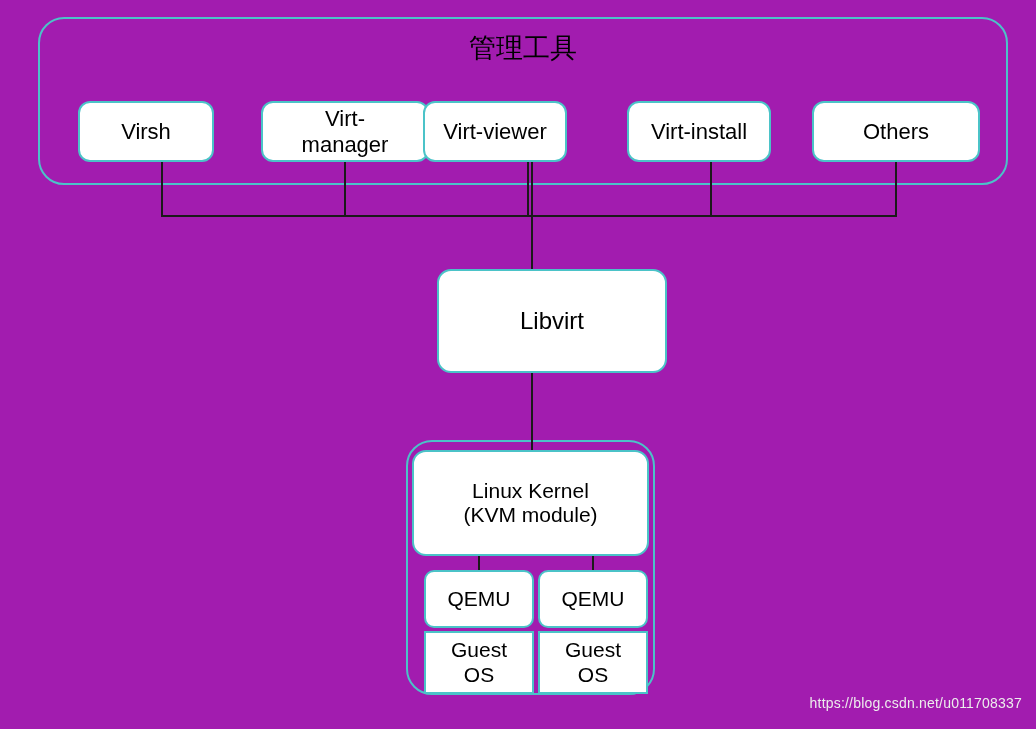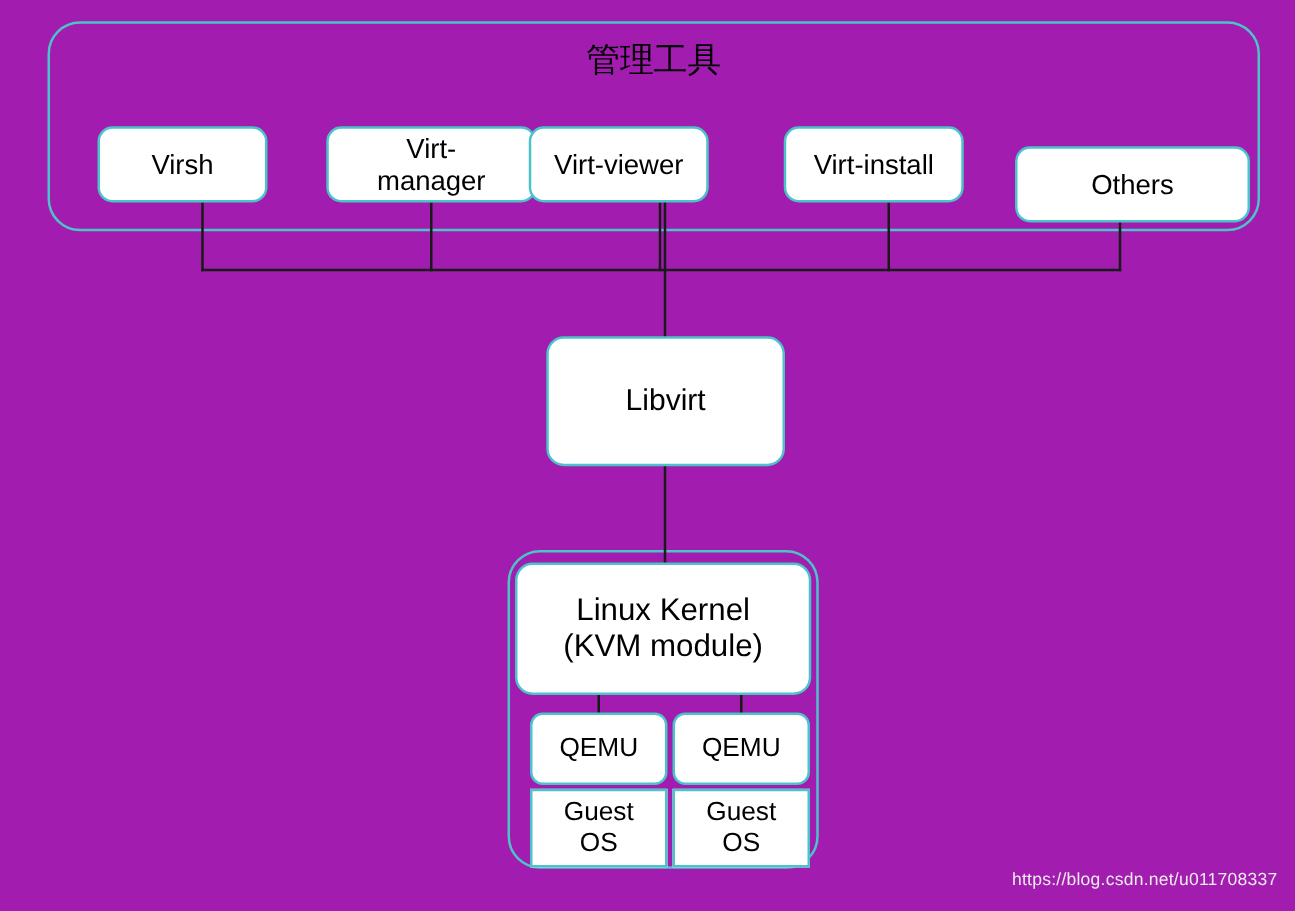--- a/index.html
+++ b/index.html
@@ -67,26 +67,26 @@
   }
 
   
   #title-mgmt       { left: 38px;  top: 30px;  width: 970px; font-size: 27px; }
 
   .tool-box  { height: 61px; top: 101px; font-size: 22px; }
   #box-virsh        { left: 78px;  width: 136px; }
   #box-virt-manager { left: 261px; width: 168px; }
   #box-virt-viewer  { left: 423px; width: 144px; }
   #box-virt-install { left: 627px; width: 144px; }
-  #box-others       { left: 812px; width: 188px; margin-top: 16px; }
+  #box-others       { left: 812px; width: 168px; }
 
-  #box-libvirt { left: 437px; top: 269px; width: 191px; height: 104px; font-size: 24px; border-radius: 14px; }
+  #box-libvirt { left: 437px; top: 269px; width: 230px; height: 104px; font-size: 24px; border-radius: 14px; }
 
   #group-kvm   { left: 406px; top: 440px; width: 249px; height: 255px; }
-  #box-kernel  { left: 412px; top: 450px; width: 237px; height: 106px; font-size: 25px; border-radius: 14px; }
+  #box-kernel  { left: 412px; top: 450px; width: 237px; height: 106px; font-size: 21px; border-radius: 14px; }
 
   .qemu-box  { top: 570px; height: 58px; font-size: 21px; border-radius: 10px; }
   #box-qemu-1  { left: 424px; width: 110px; }
   #box-qemu-2  { left: 538px; width: 110px; }
 
   .guest-box { top: 631px; height: 63px; font-size: 21px; border-radius: 0; }
   #box-guest-1 { left: 424px; width: 110px; }
   #box-guest-2 { left: 538px; width: 110px; }
 
   

